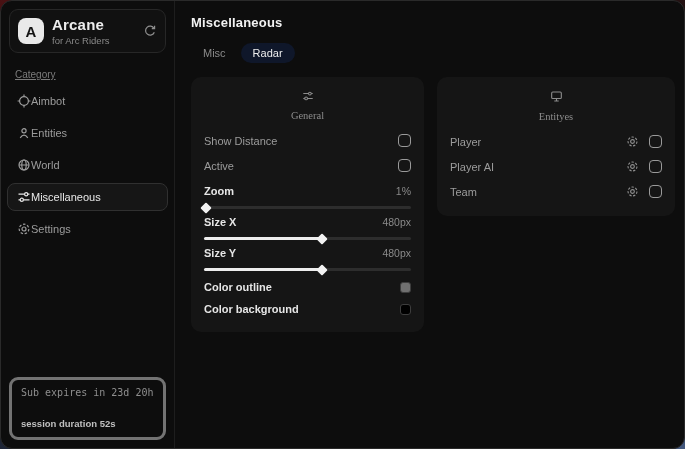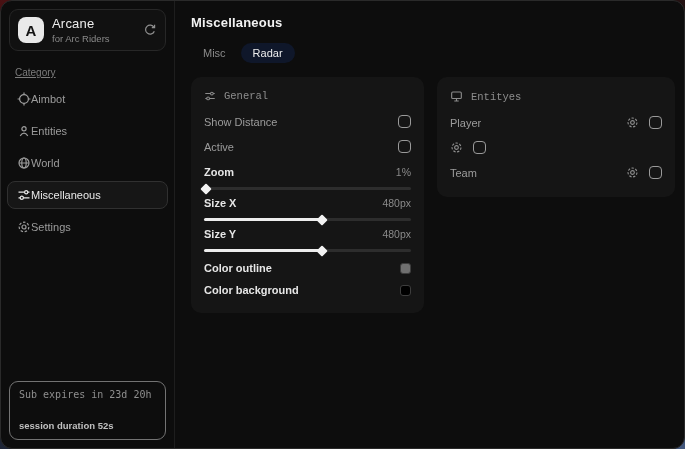--- a/index.html
+++ b/index.html
@@ -31,21 +31,21 @@
     padding: 6px 8px;
     display: flex; align-items: center; gap: 8px;
   }
   .logo {
     width: 26px; height: 26px; border-radius: 8px;
     background: #e9e9e9; color: #141414;
     font-weight: 700; font-size: 15px;
     display: flex; align-items: center; justify-content: center;
     flex-shrink: 0;
   }
-  .app-name { font-size: 13px; font-weight: 400; color: #ededed; letter-spacing: .2px; }
+  .app-name { font-size: 15px; font-weight: 700; color: #ededed; letter-spacing: .2px; }
   .app-sub  { font-size: 9.5px; color: #8a8a8a; margin-top: 2px; }
   .refresh  { margin-left: auto; color: #8f8f8f; display: flex; }
   .category {
     margin: 16px 14px 3px;
     font-size: 10px; color: #7c7c7c; text-decoration: underline;
   }
   .nav { padding: 0 6px; }
   .nav-item {
     display: flex; align-items: center; 
     padding: 6px 9px; margin-top: 4px;
@@ -55,21 +55,21 @@
     cursor: default;
   }
   .nav-item.active {
     color: #e8e8e8;
     background: #161616;
     border-color: #303030;
   }
   .nav-item svg { flex-shrink: 0; }
   .sub-box {
     margin: auto 8px 0;
-    border: 1px solid #737373;
+    border: 3px solid #737373;
     border-radius: 9px;
     padding: 7px 9px 8px;
   }
   .sub-line1 { font-family: "DejaVu Sans Mono", monospace; font-size: 10px; color: #8f8f8f; }
   .sub-line2 { font-size: 9.5px; font-weight: 700; color: #c0c0c0; margin-top: 20px; }
   
   .main { flex: 1; padding: 14px 16px; }
   .page-title { font-size: 13px; font-weight: 700; color: #f2f2f2; letter-spacing: .2px; }
   .tabs { display: flex; gap: 3px; margin-top: 13px; }
   .tab {
@@ -77,23 +77,24 @@
     border-radius: 13px; cursor: default;
   }
   .tab.active { background: #0f172a; color: #ececec; }
   .cards { display: flex; gap: 13px; margin-top: 14px; align-items: flex-start; }
   .card { background: #151515; border-radius: 10px; padding: 10px 13px 12px; }
   .card-general  { width: 233px; }
   .card-entities { width: 238px; }
   .card-header {
     display: flex; align-items: center; gap: 8px;
     color: #8d8d8d;
-    font-family: Liberation Mono, monospace;
+    font-family: Liberation Serif, serif;
     font-size: 10.5px;
     padding: 3px 0 7px;
+    flex-direction: column;
   }
   .toggle-row, .entity-row {
     display: flex; align-items: center;
     padding: 6px 0;
     font-size: 11px; color: #9c9c9c;
   }
   .toggle-row .row-label, .entity-row .row-label { flex: 1; }
   .checkbox {
     width: 13px; height: 13px;
     border: 1.5px solid #9a9a9a;
@@ -307,20 +308,21 @@
           <span class="row-label">Player</span>
           <span class="gear-btn">
             <svg width="13" height="13" viewBox="0 0 14 14" fill="none" stroke="currentColor" stroke-width="1.2">
               <circle cx="7" cy="7" r="2"></circle>
                 <circle cx="7" cy="7" r="4.8" stroke-dasharray="2.5 1.7"></circle>
             </svg>
           </span>
           <span class="checkbox"></span>
         </div>
         <div class="entity-row">
+          <span class="row-label">Player AI</span>
           <span class="gear-btn">
             <svg width="13" height="13" viewBox="0 0 14 14" fill="none" stroke="currentColor" stroke-width="1.2">
               <circle cx="7" cy="7" r="2"></circle>
                 <circle cx="7" cy="7" r="4.8" stroke-dasharray="2.5 1.7"></circle>
             </svg>
           </span>
           <span class="checkbox"></span>
         </div>
         <div class="entity-row">
           <span class="row-label">Team</span>

